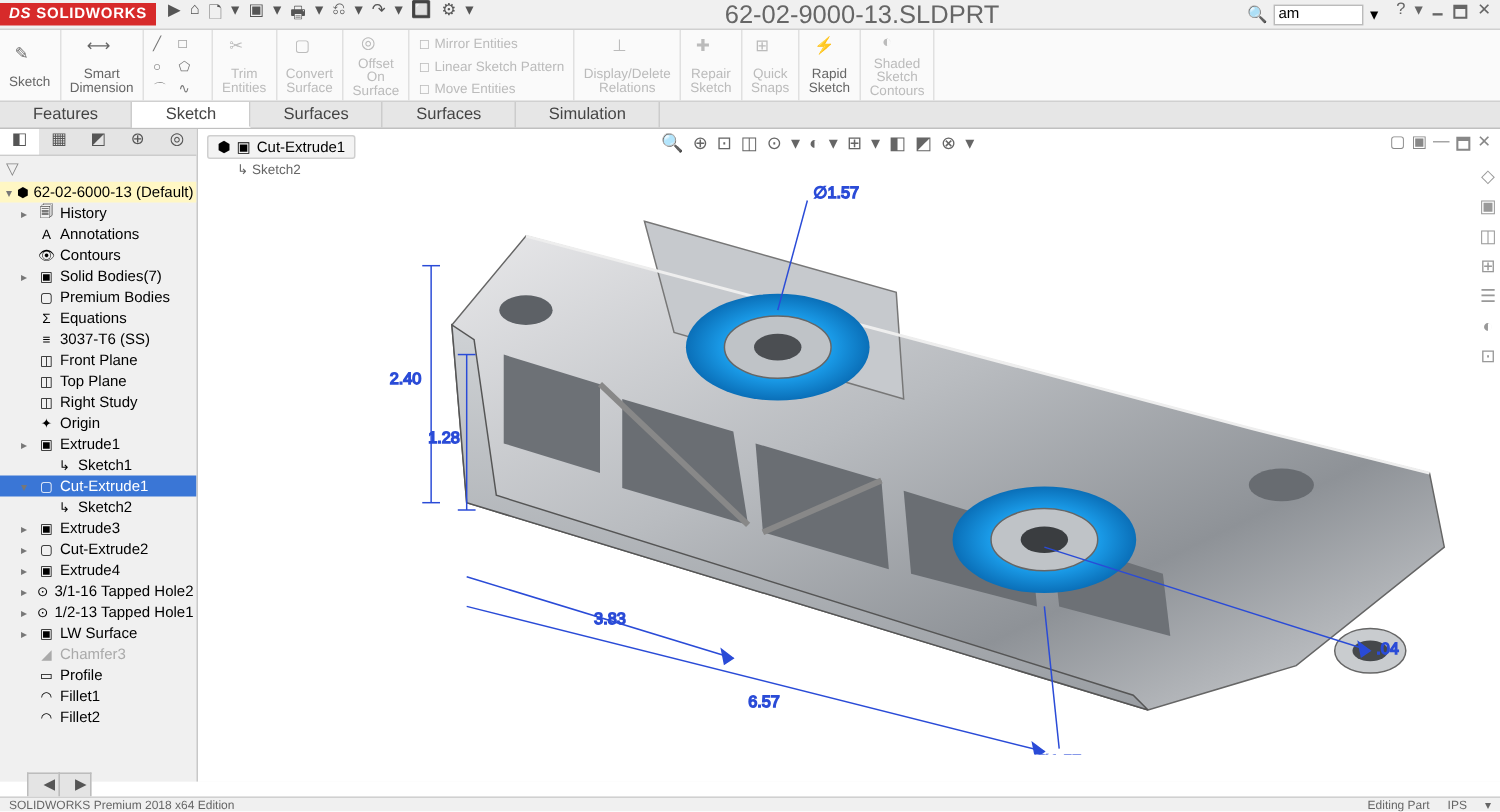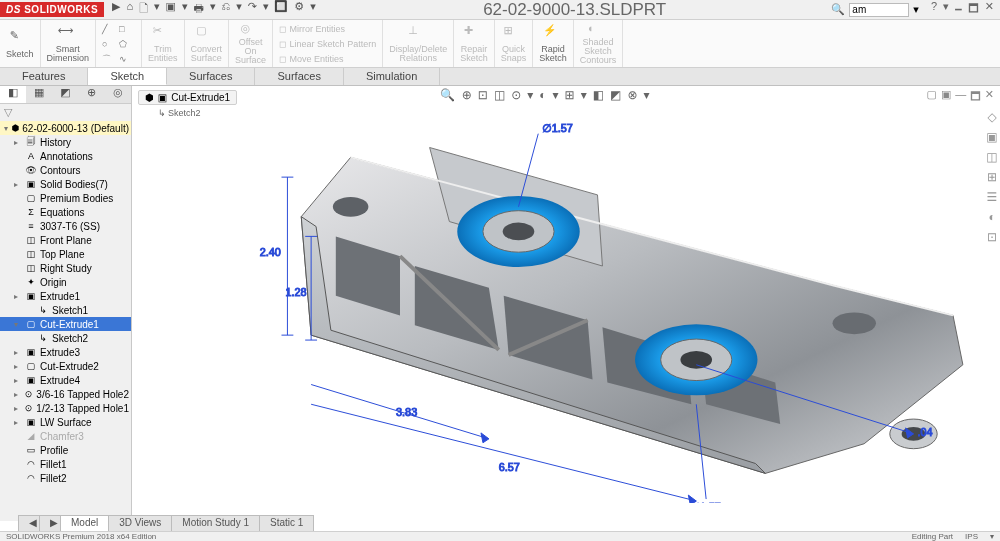--- a/index.html
+++ b/index.html
@@ -287,21 +287,21 @@
             <span>Cut-Extrude2</span>
           </div>
           <div class="tree-item" style="--ind: 14px;">
             <span class="tree-exp">▸</span>
             <span class="tree-ico">▣</span>
             <span>Extrude4</span>
           </div>
           <div class="tree-item" style="--ind: 14px;">
             <span class="tree-exp">▸</span>
             <span class="tree-ico">⊙</span>
-            <span>3/6-16 Tapped Hole2</span>
+            <span>3/1-16 Tapped Hole2</span>
           </div>
           <div class="tree-item" style="--ind: 14px;">
             <span class="tree-exp">▸</span>
             <span class="tree-ico">⊙</span>
             <span>1/2-13 Tapped Hole1</span>
           </div>
           <div class="tree-item" style="--ind: 14px;">
             <span class="tree-exp">▸</span>
             <span class="tree-ico">▣</span>
             <span>LW Surface</span>
@@ -464,26 +464,20 @@
           <text x="784" y="332">.04</text>
         </g>
       </svg>
     </div>
   </div>
 </div>
 
 <div class="btabs">
   <div class="btab btab-nav">◀</div>
   <div class="btab btab-nav">▶</div>
-  <div id="btabs-list" style="display:flex">
-      <div class="btab active">Model</div>
-      <div class="btab">3D Views</div>
-      <div class="btab">Motion Study 1</div>
-      <div class="btab">Static 1</div>
-    </div>
 </div>
 
 <div class="status">
   <span>SOLIDWORKS Premium 2018 x64 Edition</span>
   <span class="spacer"></span>
   <span>Editing Part</span>
   <span>IPS</span>
   <span>▾</span>
 </div>
 

